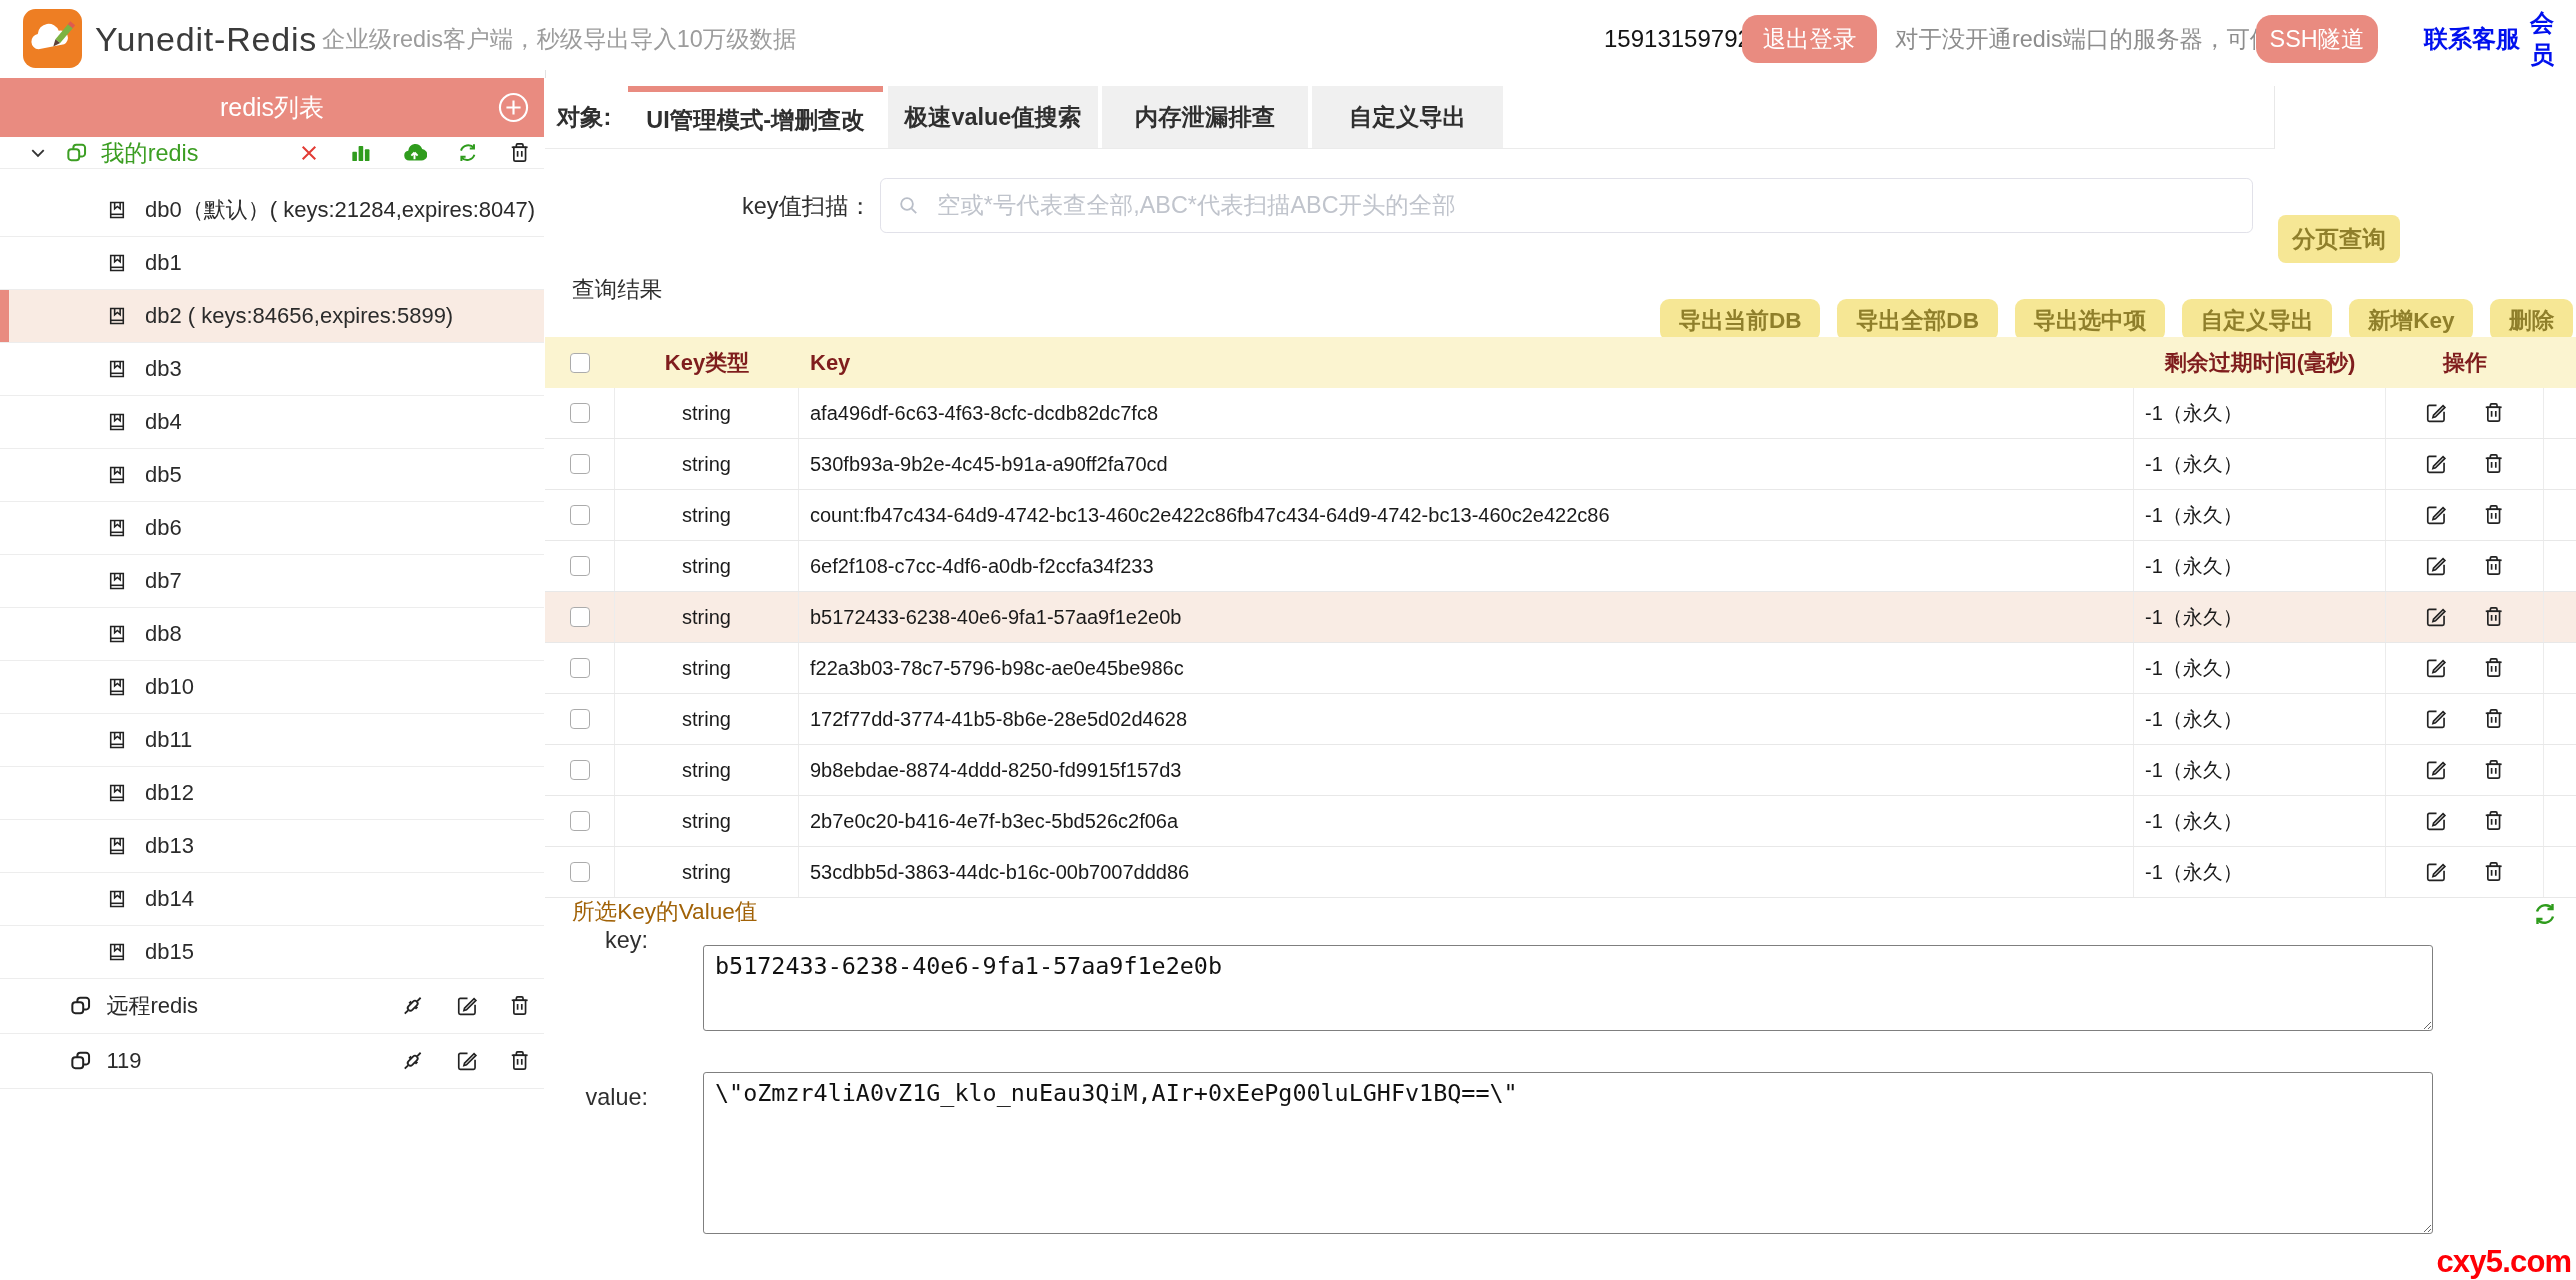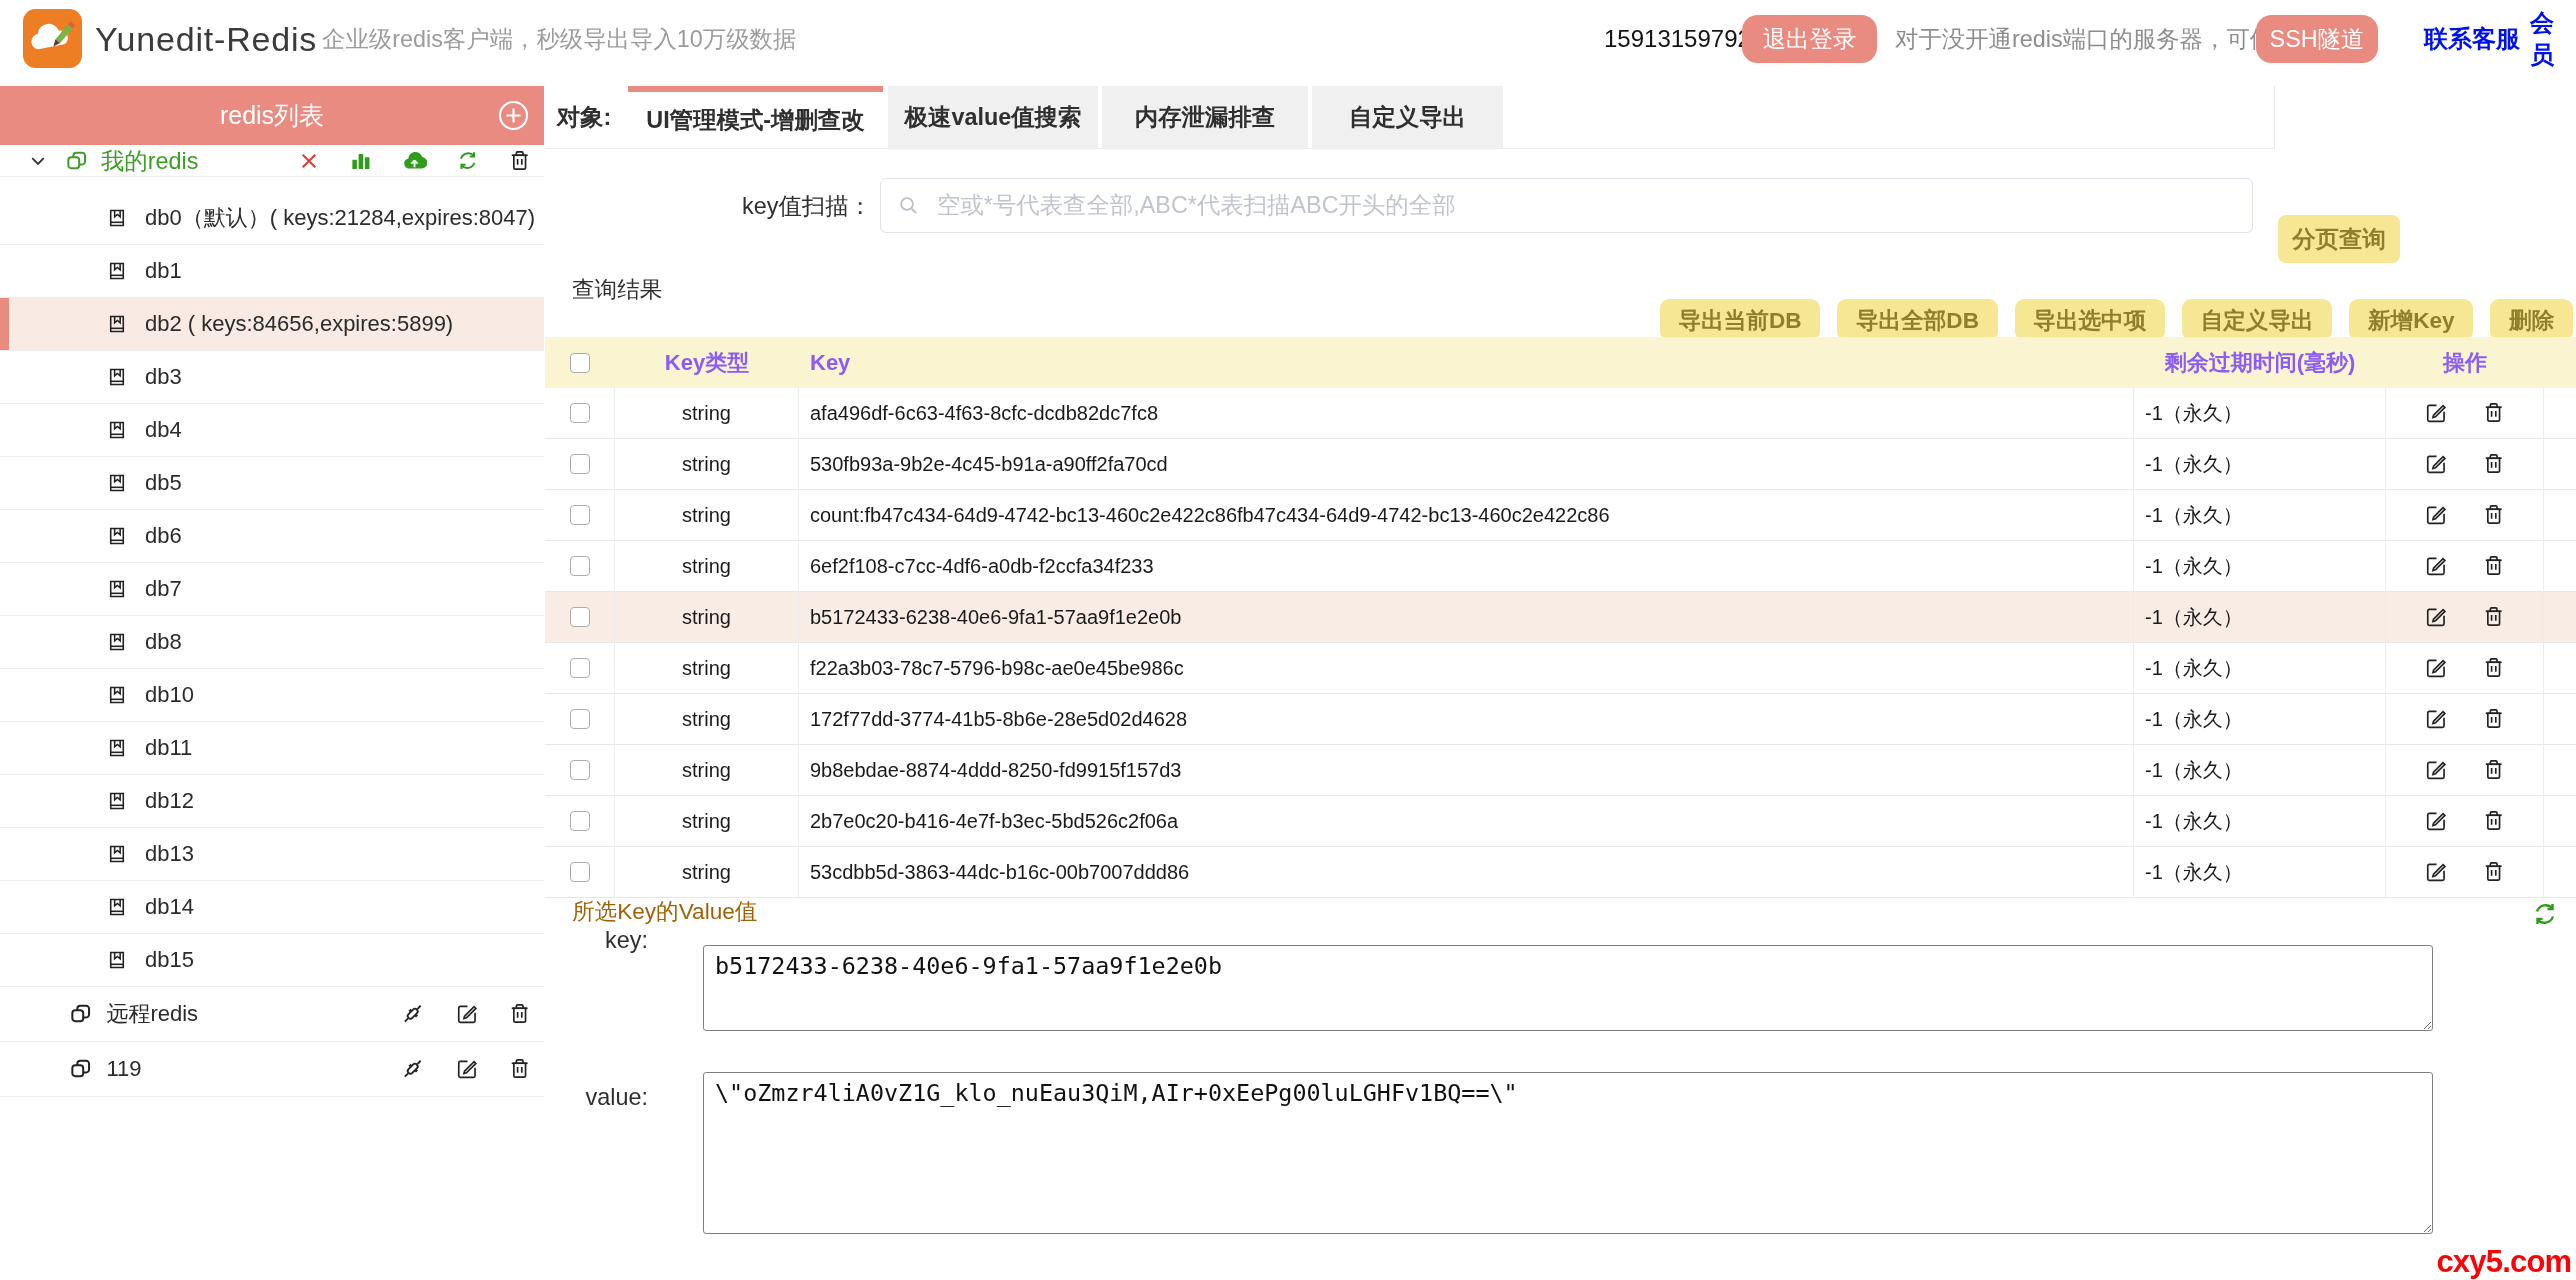--- a/index.html
+++ b/index.html
@@ -16,21 +16,21 @@
   .phone{position:absolute;left:1604px;top:0;height:78px;display:flex;align-items:center;font-size:24px;color:#141414;}
   .pill-btn{position:absolute;top:15px;height:48px;background:#E98B80;color:#fff;border:none;border-radius:15.6px;font-size:23.4px;font-family:inherit;display:flex;align-items:center;justify-content:center;cursor:pointer;}
   .logout-btn{left:1742px;width:135px;}
   .ssh-btn{left:2256px;width:122px;}
   .ssh-hint{position:absolute;left:1895px;top:0;height:78px;display:flex;align-items:center;font-size:23.4px;color:#8d8d8d;}
   .hlink{position:absolute;top:0;height:78px;display:flex;align-items:center;font-size:24px;color:#0010EE;font-weight:600;text-decoration:none;cursor:pointer;}
   .contact-link{left:2424px;}
   .member-link{left:2530px;}
 
   
-  .sidebar{position:absolute;left:0;top:78px;width:545px;height:1202px;background:#fff;border-right:0.8px solid #e2e2e2;}
+  .sidebar{position:absolute;left:0;top:70px;width:545px;height:1202px;background:#fff;border-right:0.8px solid #e2e2e2;}
   .sb-title{position:absolute;left:0;top:7.8px;width:544px;height:59px;background:#E98B80;color:#fff;font-size:25px;display:flex;align-items:center;justify-content:center;}
   .sb-plus{position:absolute;right:14px;top:13.2px;width:33px;height:33px;cursor:pointer;}
   .conn-row{position:absolute;left:0;top:67px;width:544px;height:32px;display:flex;align-items:center;padding:0 12.5px 0 28px;box-sizing:border-box;border-bottom:0.8px solid #ededed;}
   .conn-name{font-size:23.4px;color:#3C9E23;margin-left:12.5px;flex:1;}
   .conn-icons{display:flex;align-items:center;gap:29px;}
   .db-list{position:absolute;left:0;top:114px;width:544px;}
   .db-row{height:52px;display:flex;align-items:center;padding-left:106px;gap:17px;border-bottom:0.8px solid #ededed;font-size:22px;color:#2b2b2b;position:relative;cursor:pointer;}
   .db-row.selected{background:#F9EBE3;}
   .db-row.selected::before{content:"";position:absolute;left:0;top:0;bottom:0;width:8.6px;background:#E98B80;}
   .remote-row{height:55px;display:flex;align-items:center;padding:0 12.5px 0 69px;box-sizing:border-box;border-bottom:0.8px solid #ededed;font-size:22px;color:#2b2b2b;}
@@ -58,21 +58,21 @@
   .page-btn{position:absolute;left:1733px;top:103px;width:122px;height:48px;border-radius:7.8px;font-size:23.4px;}
 
   
   .results-title{position:absolute;left:27px;top:196px;font-size:22.6px;color:#2f2f2f;}
   .action-btns{position:absolute;right:3.1px;top:187px;display:flex;gap:17px;}
   .action-btns .ybtn{height:42px;padding:0 18.7px;}
 
   
   .rtable{position:absolute;left:0;top:259px;width:2031px;}
   .thead,.trow{display:grid;grid-template-columns:70px 184px 1335px 252px 158px 32px;align-items:center;}
-  .thead{height:51px;background:#FBF4D0;font-size:22px;font-weight:700;color:#8b5cf6;}
+  .thead{height:51px;background:#FBF4D0;font-size:22px;font-weight:700;color:#7f1d1d;}
   .trow{height:50px;border-bottom:0.8px solid #e8e8e8;font-size:20px;color:#1a1a1a;background:#fff;}
   .trow.sel{background:#F9ECE4;}
   .trow>div{height:100%;display:flex;align-items:center;border-right:0.8px solid #ececec;box-sizing:border-box;}
   .trow>div:last-child{border-right:none;}
   .thead>div{display:flex;align-items:center;height:100%;}
   .cc{justify-content:center;}
   .ck{padding-left:11px;}
   .ct{padding-left:11px;}
   .cop{justify-content:center;gap:34px;}
   .checkbox{width:20px;height:20px;border:1.6px solid #ababab;border-radius:3.9px;background:#fff;cursor:pointer;box-sizing:border-box;}

